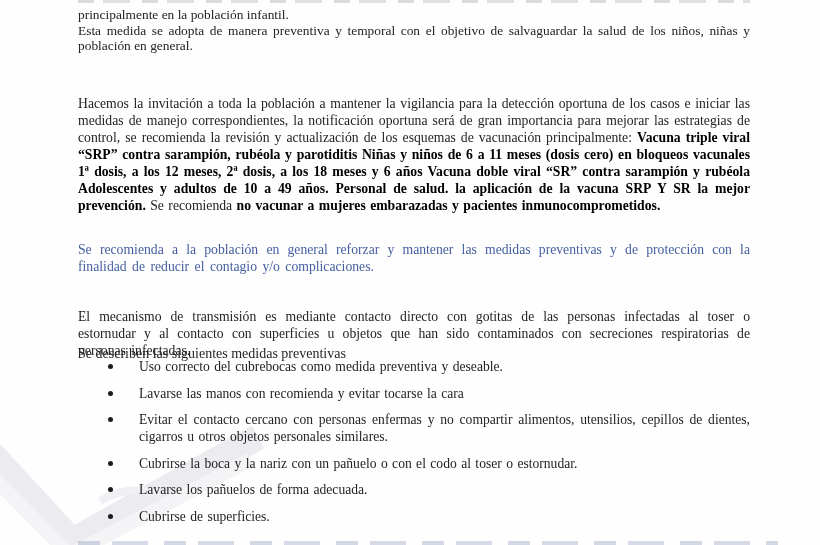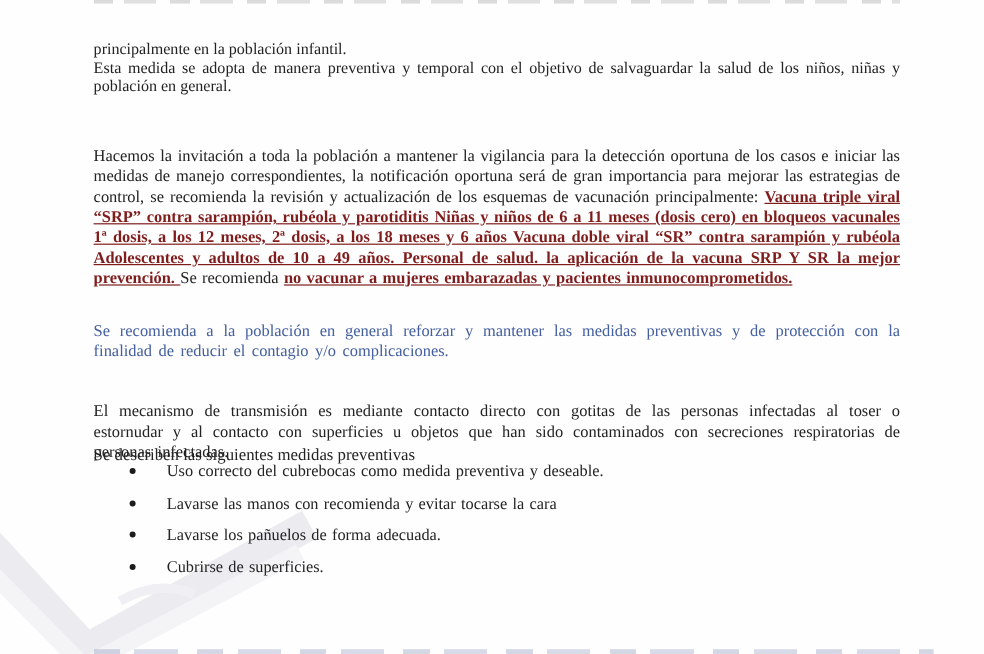--- a/index.html
+++ b/index.html
@@ -13,26 +13,26 @@
   }
   
   .watermark{position:absolute;left:0;top:415px;width:340px;height:130px;pointer-events:none;}
   
   .sliver{position:absolute;left:78px;width:672px;pointer-events:none;}
   .sliver.top{top:0;height:3px;opacity:.30;
     background:repeating-linear-gradient(90deg,#8a8a8a 0 16px,transparent 16px 25px,#9a9a9a 25px 52px,transparent 52px 64px);}
   .sliver.bottom{top:541px;height:4px;width:700px;opacity:.38;
     background:repeating-linear-gradient(90deg,#8d98ba 0 22px,transparent 22px 34px,#97a1c2 34px 70px,transparent 70px 86px);}
 
-  .blk{position:absolute;left:78px;width:672px;text-align:justify;margin-top:26px;}
+  .blk{position:absolute;left:78px;width:672px;text-align:justify;}
   .blk p{margin:0;}
 
   .intro{top:7px;font-size:13.4px;line-height:15.7px;}
   .vacc{top:95px;font-size:13.7px;line-height:17px;word-spacing:1px;}
-  .vacc .b{font-weight:bold;color:#7f1d1d;text-decoration:underline;}
+  .vacc .b{font-weight:bold;color:#000000;}
   .reco{top:241px;font-size:13.7px;line-height:17px;color:#44609f;word-spacing:2px;}
   .trans-head{top:278px;font-size:14px;font-weight:bold;color:#a33a36;text-align:left;}
   .trans-body{top:308px;font-size:13.7px;line-height:17px;word-spacing:2px;}
   .measures-intro{top:346px;font-size:14px;text-align:left;}
 
   .bullets{top:358px;}
   .bullets ul{list-style:none;margin:0;padding:0;}
   .bullets li{display:flex;align-items:flex-start;margin:0 0 9.5px 0;font-size:13.6px;line-height:17px;}
   .bullets .dot{flex:0 0 auto;width:5px;height:5px;border-radius:50%;background:#1c1c1c;margin:6px 0 0 30px;}
   .bullets .txt{margin-left:26px;text-align:justify;flex:1 1 auto;word-spacing:1px;}
@@ -74,20 +74,28 @@
         <li class="">
           <span class="dot"></span>
           <span class="txt">Uso correcto del cubrebocas como medida preventiva y deseable.</span>
         </li>
         <li class="">
           <span class="dot"></span>
           <span class="txt">Lavarse las manos con recomienda y evitar tocarse la cara</span>
         </li>
         <li class="">
           <span class="dot"></span>
+          <span class="txt">Evitar el contacto cercano con personas enfermas y no compartir alimentos,  utensilios, cepillos de dientes, cigarros u otros objetos personales similares.</span>
+        </li>
+        <li class="">
+          <span class="dot"></span>
+          <span class="txt">Cubrirse la boca y la nariz con un pañuelo o con el codo al toser o estornudar.</span>
+        </li>
+        <li class="">
+          <span class="dot"></span>
           <span class="txt">Lavarse los pañuelos de forma adecuada.</span>
         </li>
         <li class="">
           <span class="dot"></span>
           <span class="txt">Cubrirse de superficies.</span>
         </li>
       </ul>
   </div>
 
 </div>

